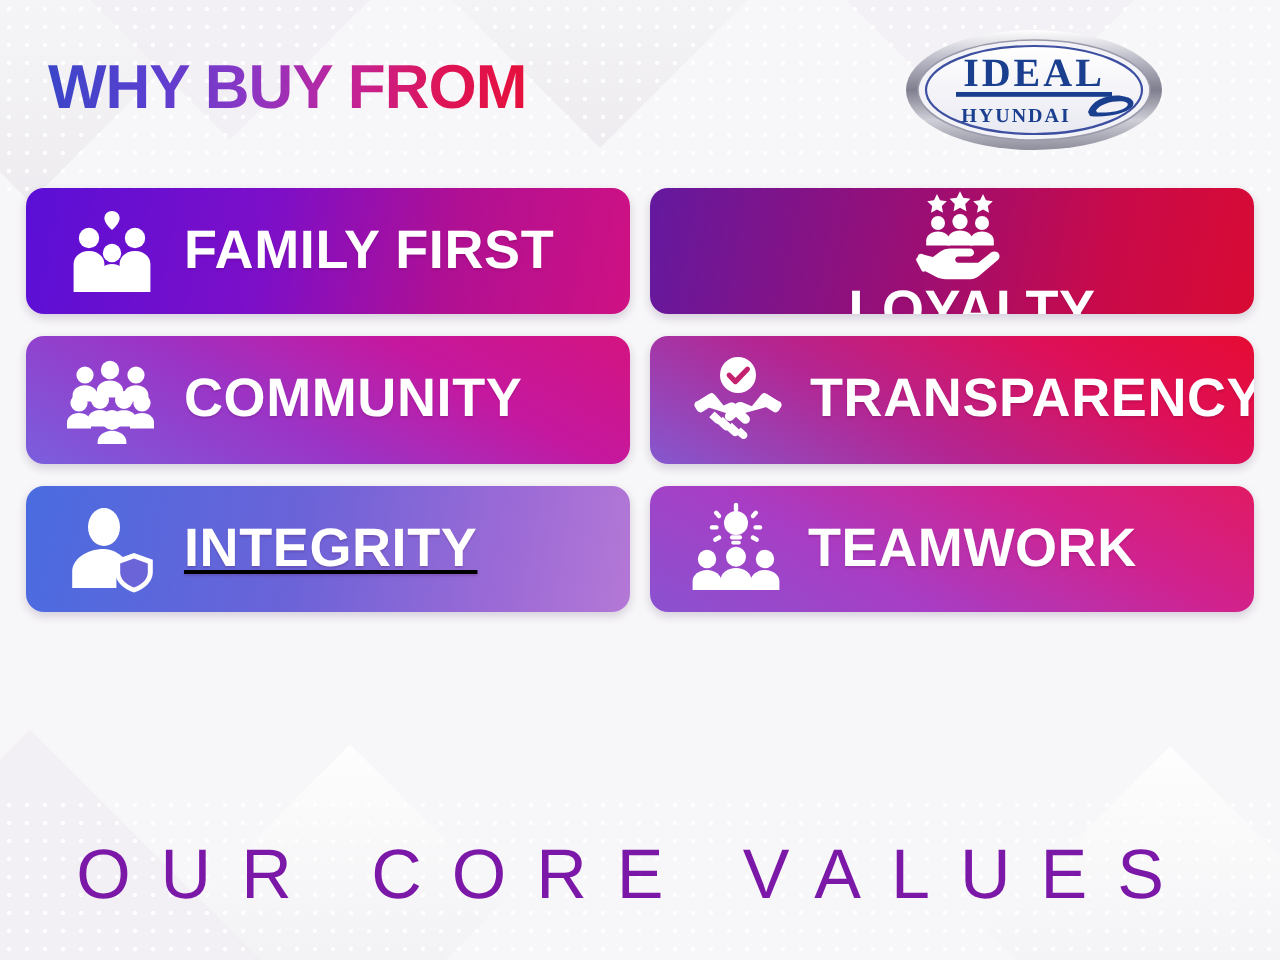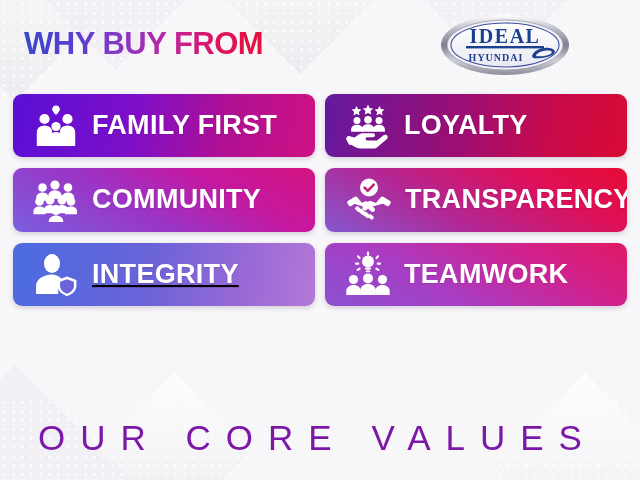--- a/index.html
+++ b/index.html
@@ -74,21 +74,21 @@
     -webkit-background-clip: text;
     background-clip: text;
     color: transparent;
     -webkit-text-fill-color: transparent;
     white-space: nowrap;
   }
 
   
   .logo {
     position: absolute;
-    left: 440px;
+    left: 452px;
     top: 14px;
     width: 130px;
     height: 62px;
   }
   .logo svg { display: block; }
 
   
   .grid {
     position: absolute;
     left: 13px;
@@ -128,21 +128,21 @@
     color: #ffffff;
     font-size: 27px;
     font-weight: 700;
     letter-spacing: 0.3px;
     white-space: nowrap;
     text-shadow: 0 1px 1px rgba(80,0,60,.18);
   }
 
   
   .c0 { background: linear-gradient(100deg, #5a0fd6 0%, #7d0fc8 40%, #b01093 70%, #cf1183 100%); }
-  .c1 { background: linear-gradient(100deg, #64199f 0%, #9c0e73 45%, #c80a4a 75%, #d80a33 100%); }
+  .c1 { background: linear-gradient(100deg, #64199f 0%, #9c0e73 45%, #c80a4a 75%, #d80a33 100%); flex-direction: column; }
   .c2 { background: linear-gradient(30deg, #7a5fdd 0%, #9b34c6 40%, #c5189f 70%, #d41480 100%); text-align: center; }
   .c3 { background: linear-gradient(30deg, #8558cf 0%, #b32693 38%, #dd1059 72%, #e60b33 100%); padding-left: 21px; }
   .c4 { background: linear-gradient(100deg, #4a6ce0 0%, #6b63d8 45%, #9b6ad6 78%, #b478d6 100%); text-decoration: underline; }
   .c5 { background: linear-gradient(30deg, #8a52d0 0%, #a83dc4 35%, #d0228f 70%, #e01a63 100%); }
 
   
   .footer {
     position: absolute;
     left: 0;
     top: 416px;

